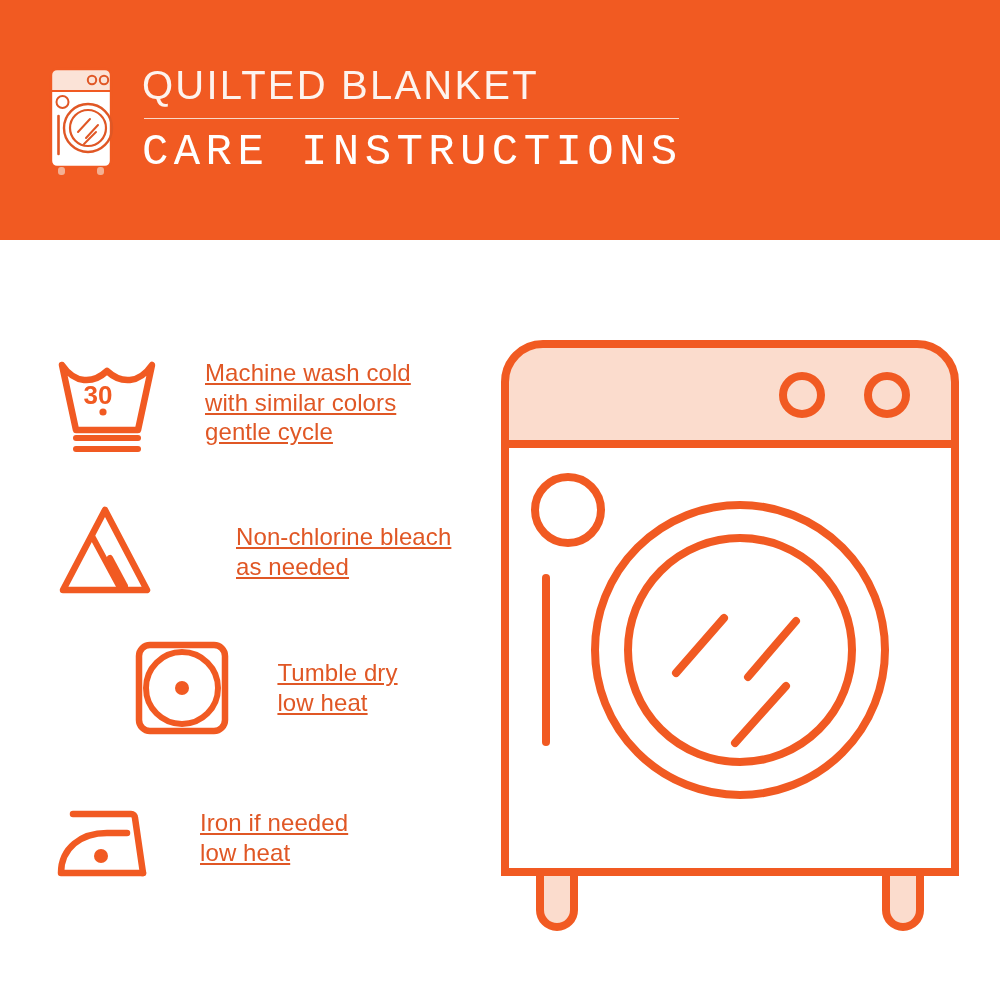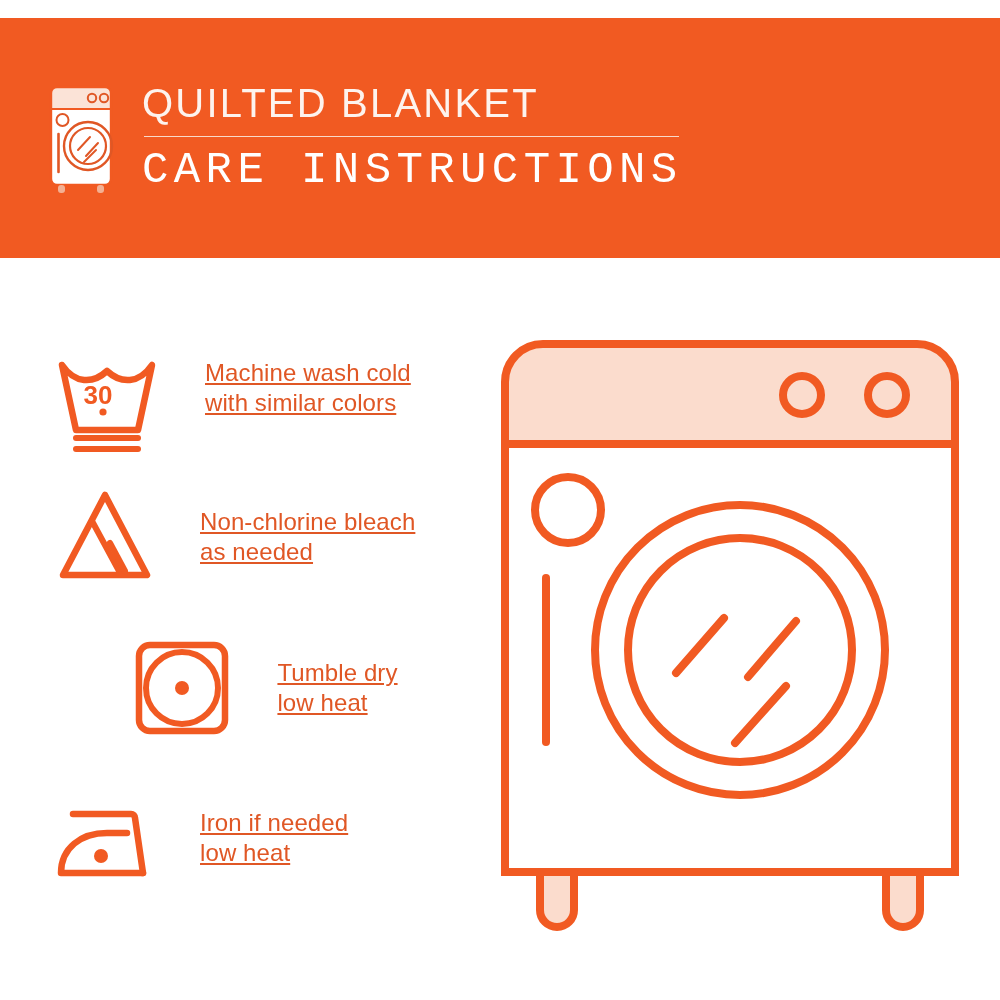--- a/index.html
+++ b/index.html
@@ -17,21 +17,21 @@
     position: relative;
     width: 1000px;
     height: 1000px;
     background: #ffffff;
   }
 
   
   .header {
     position: absolute;
     left: 0;
-    top: 18px;
+    top: 0;
     width: 1000px;
     height: 240px;
     background: #f15a22;
   }
 
   .header-inner {
     position: absolute;
     left: 42px;
     top: 62px;
     display: flex;
@@ -89,21 +89,21 @@
 
   .care-row {
     position: absolute;
     left: 55px;
     display: flex;
     align-items: flex-start;
     width: 420px;
   }
 
   .care-row-0 { top: 112px; }
-  .care-row-1 { top: 247px; }
+  .care-row-1 { top: 262px; gap: 36px; }
   .care-row-2 { top: 398px; justify-content: center; }
   .care-row-3 { top: 548px; }
 
   .care-icon {
     width: 105px;
     height: 105px;
     flex: none;
   }
 
   .care-icon.small-icon {
@@ -189,20 +189,21 @@
 
         <text x="43" y="52" font-family="'Liberation Sans', sans-serif" font-size="26" font-weight="700" fill="#f15a22" text-anchor="middle">30</text>
         <circle cx="48" cy="60" r="3.6" fill="#f15a22"></circle>
 
         <rect x="18" y="83" width="68" height="6" rx="3" fill="#f15a22"></rect>
         <rect x="18" y="94" width="68" height="6" rx="3" fill="#f15a22"></rect>
       </svg>
       <div class="care-text">
         <div>Machine wash cold</div>
         <div>with similar colors</div>
+        <div>gentle cycle</div>
       </div>
     </div>
 
     <div class="care-row care-row-1">
       <svg class="care-icon small-icon" viewBox="0 0 100 100">
         <path d="M50 8 L92 88 L8 88 Z" fill="none" stroke="#f15a22" stroke-width="6.5" stroke-linejoin="round"></path>
         <line x1="37" y1="34" x2="64" y2="84" stroke="#f15a22" stroke-width="6" stroke-linecap="round"></line>
         <line x1="55" y1="56" x2="70" y2="84" stroke="#f15a22" stroke-width="6" stroke-linecap="round"></line>
       </svg>
       <div class="care-text">

